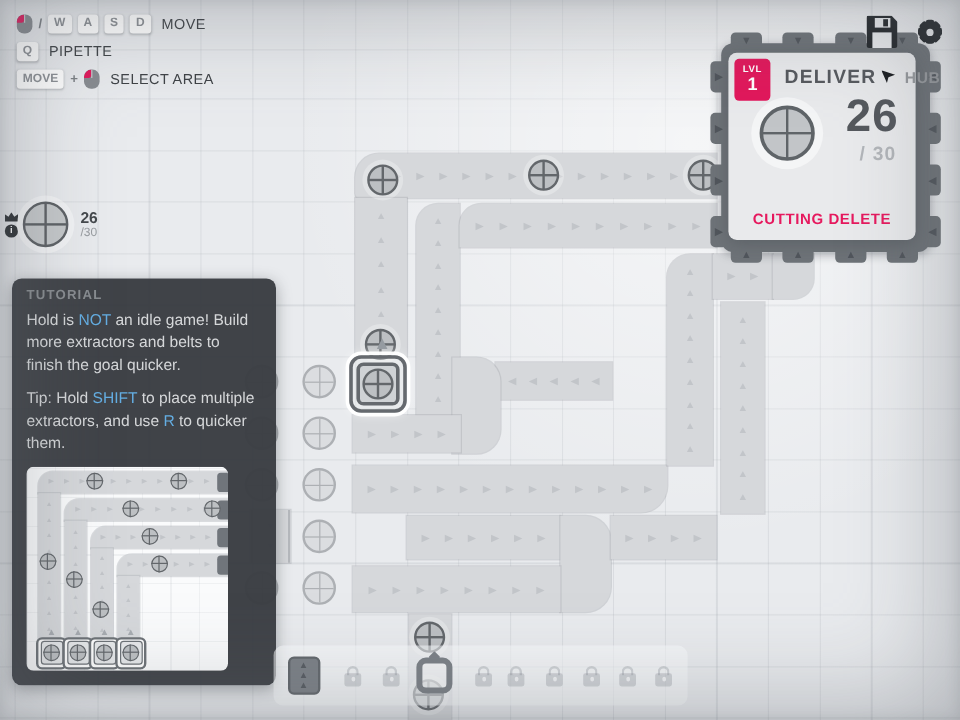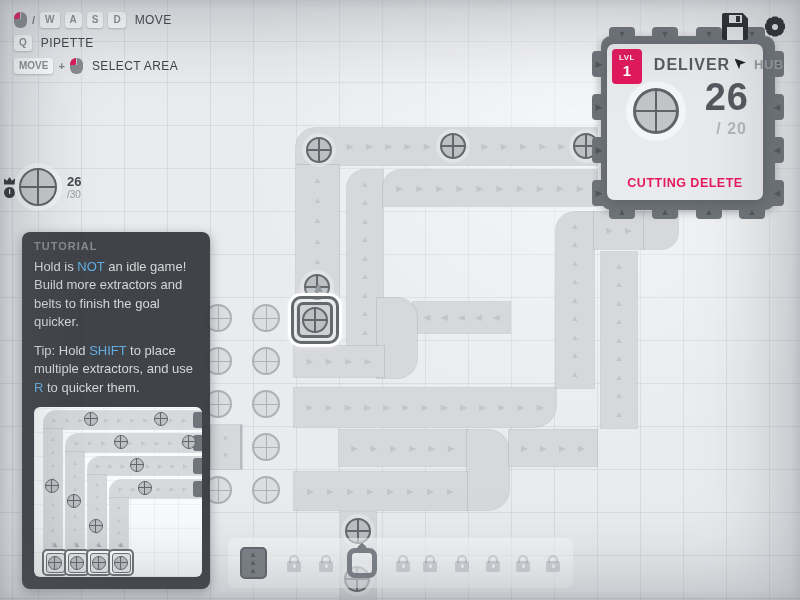--- a/index.html
+++ b/index.html
@@ -84,21 +84,21 @@
   .info{width:11px;height:11px;border-radius:50%;background:#2e3236;color:#fff;font-size:8px;font-weight:bold;
         display:flex;align-items:center;justify-content:center;line-height:1;}
   .pin-shape{position:relative;width:34px;height:34px;border:2.5px solid #5d6165;border-radius:50%;background:#c6c9cb;
              box-shadow:0 0 0 5px rgba(255,255,255,.45);}
   .pin-shape::before{content:"";position:absolute;left:-1px;right:-1px;top:50%;margin-top:-1px;border-top:2px solid #5d6165;}
   .pin-shape::after{content:"";position:absolute;top:-1px;bottom:-1px;left:50%;margin-left:-1px;border-left:2px solid #5d6165;}
   .pin-nums{display:flex;flex-direction:column;margin-left:6px;}
   .pin-cur{font-size:13px;font-weight:bold;color:#44484c;}
   .pin-tot{font-size:10px;font-weight:normal;color:#989ca0;}
   
-  #tutorial{position:absolute;left:22px;top:232px;width:188px;background:rgba(58,61,66,.97);border-radius:8px;
+  #tutorial{position:absolute;left:10px;top:232px;width:220px;background:rgba(58,61,66,.97);border-radius:8px;
             z-index:6;padding:8px 16px 12px 12px;box-sizing:border-box;box-shadow:0 3px 12px rgba(50,55,60,.4);}
   .tut-title{font-size:11px;font-weight:bold;color:#888c90;letter-spacing:1px;margin-bottom:6px;}
   .tut-p{font-size:13px;line-height:1.42;color:#d5d7d9;margin:0 0 10px 0;}
   .tut-p .hl{color:#64aee3;}
   #tut-img{position:relative;width:168px;height:170px;background:#fafbfc;border-radius:6px;overflow:hidden;
            margin-top:2px;
            background-image:repeating-linear-gradient(90deg, rgba(160,166,173,.12) 0 1px, transparent 1px 24px),
                             repeating-linear-gradient(0deg, rgba(160,166,173,.12) 0 1px, transparent 1px 24px);}
   #tut-img .belt{box-shadow:0 0 0 1px rgba(170,174,179,.4);}
   #tut-img .shape{width:12px;height:12px;border-width:1.5px;box-shadow:none;}
@@ -309,21 +309,21 @@
   <div id="hub-panel">
     <div class="lvl-badge">
       <div class="t">LVL</div>
       <div class="n">1</div>
     </div>
     <div class="panel-title">DELIVER</div>
     <div class="pin-icon"></div>
     <div class="hub-label">HUB</div>
     <div class="goal-shape"></div>
     <div class="amount">26</div>
-    <div class="goal-total">/ 20</div>
+    <div class="goal-total">/ 30</div>
     <div class="reward">CUTTING DELETE</div>
   </div>
 
   <div id="hints">
       <div class="hint-row">
         <div class="mouse left"></div>
         <div class="sep">/</div>
         <div class="key">W</div>
         <div class="key">A</div>
         <div class="key">S</div>

